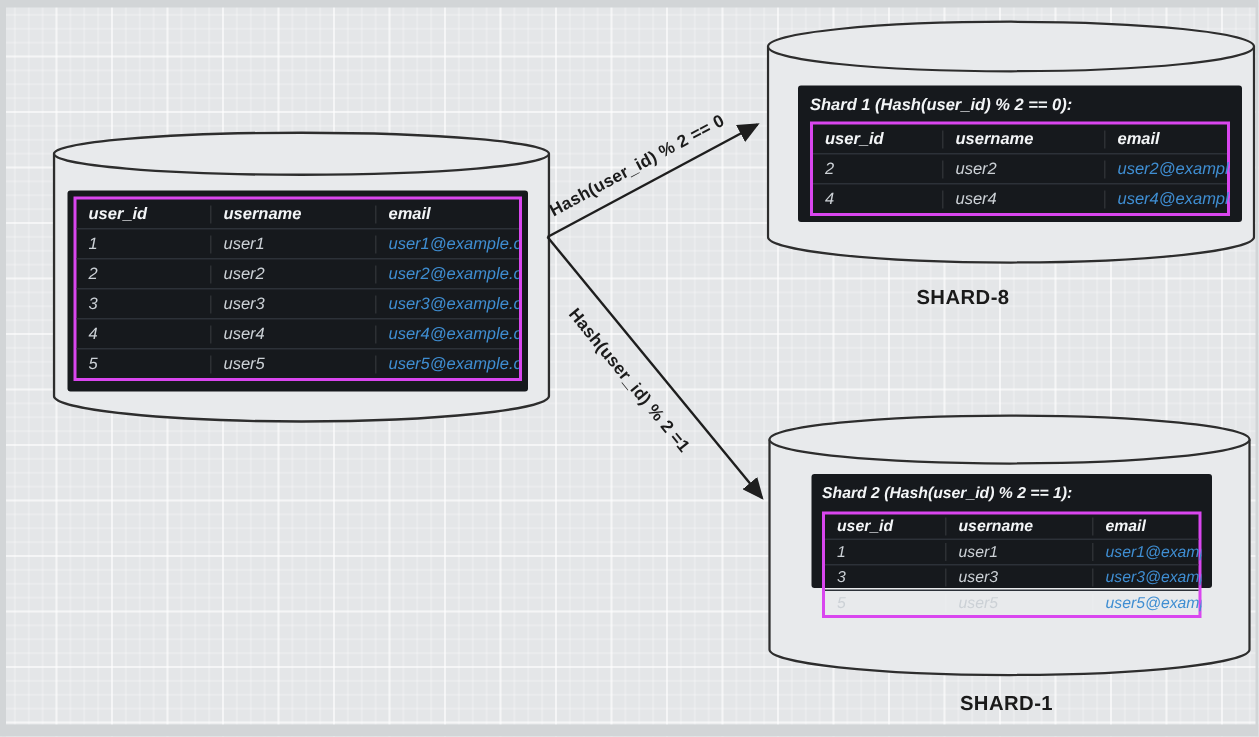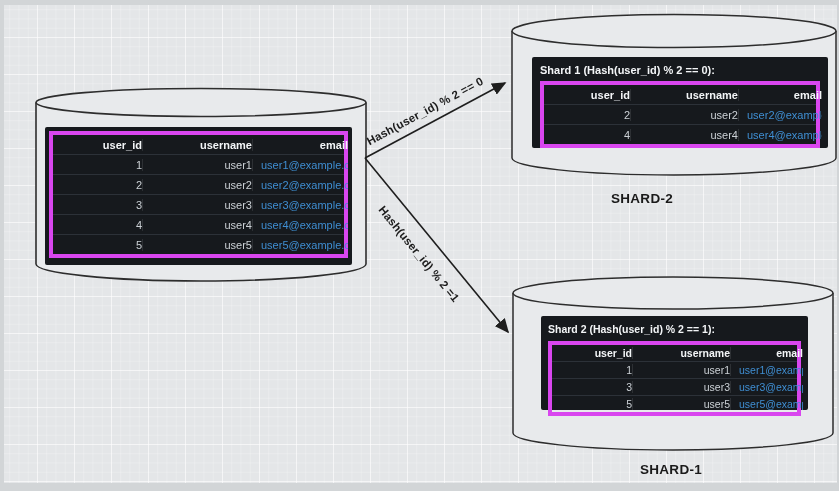--- a/index.html
+++ b/index.html
@@ -25,23 +25,23 @@
   .frame-bottom{left:0;bottom:0;right:0;height:8px;}
   .cyl{position:absolute;z-index:2;}
   .cyl svg{display:block;}
   .arrows{position:absolute;inset:0;z-index:3;pointer-events:none;}
   .arrow-label{
     position:absolute;z-index:4;white-space:nowrap;
     font-size:11.5px;font-weight:700;color:#1b1b1b;letter-spacing:0.2px;
   }
   .dtable{
     position:absolute;z-index:5;background:#16191d;border-radius:2px;
-    color:#ccd1d6;font-size:11px;box-sizing:border-box;
+    color:#ccd1d6;font-size:11px;box-sizing:border-box;font-style:italic;
   }
-  .grid-table{display:block;border:4px solid #d946ef;text-align:right;}
+  .grid-table{display:block;border:2px solid #d946ef;}
   .main-wrap{padding:4px 4px 7px 4px;}
   .trow{display:grid;align-items:center;}
   .trow + .trow{border-top:1px solid #2c3138;}
   .td{padding-left:8px;overflow:hidden;white-space:nowrap;}
   .td + .td{border-left:1px solid rgba(255,255,255,0.10);}
   .th{font-weight:700;color:#f3f5f7;}
   .email{color:#3f8ed2;}
   .main-grid .trow{grid-template-columns:89px 110px 96px;height:19px;}
   .shard-title{font-weight:700;color:#f3f5f7;font-size:11px;white-space:nowrap;}
   .s1-grid .trow{grid-template-columns:86px 108px 84px;height:19px;}
@@ -144,21 +144,21 @@
       <div class="td email">user2@example.com</div>
     </div>
     <div class="trow">
       <div class="td">4</div>
       <div class="td">user4</div>
       <div class="td email">user4@example.com</div>
     </div>
   </div>
 </div>
 
-<div class="dtable" style="left:541px;top:316px;width:267px;height:94px;padding:7px 7px;">
+<div class="dtable" style="left:541px;top:316px;width:267px;height:76px;padding:7px 7px;">
   <div class="shard-title" style="font-size:10.5px;">Shard 2 (Hash(user_id) % 2 == 1):</div>
   <div class="grid-table s2-grid" style="margin-top:6px;">
     <div class="trow">
       <div class="td th">user_id</div>
       <div class="td th">username</div>
       <div class="td th">email</div>
     </div>
     <div class="trow">
       <div class="td">1</div>
       <div class="td">user1</div>
@@ -170,14 +170,14 @@
       <div class="td email">user3@example.com</div>
     </div>
     <div class="trow">
       <div class="td">5</div>
       <div class="td">user5</div>
       <div class="td email">user5@example.com</div>
     </div>
   </div>
 </div>
 
-<div class="shard-caption" style="left:642px;top:198px;">SHARD-2</div>
+<div class="shard-caption" style="left:642px;top:198px;">SHARD-8</div>
 <div class="shard-caption" style="left:671px;top:469px;">SHARD-1</div>
 
 </body></html>

